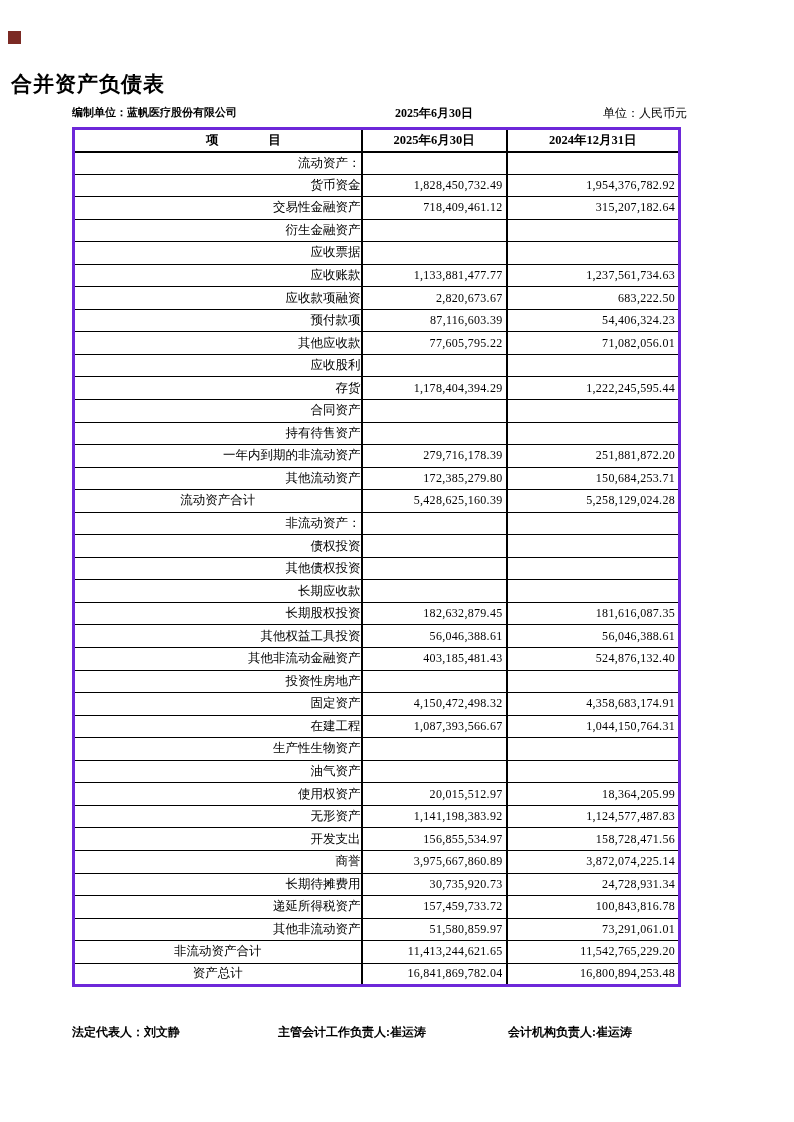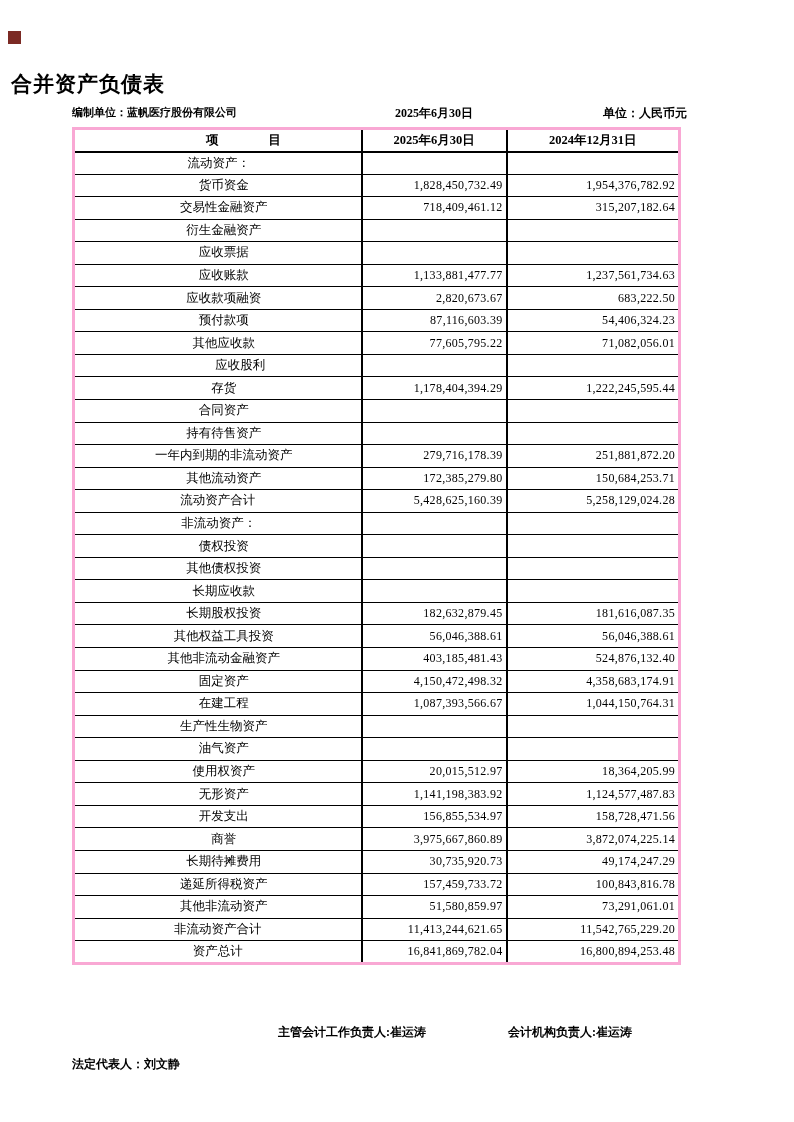--- a/index.html
+++ b/index.html
@@ -8,47 +8,47 @@
     font-family:"Liberation Serif","DejaVu Serif",serif;
     overflow:hidden;
   }
   .corner-mark{position:absolute;left:8px;top:31px;width:13px;height:13px;}
   .title{
     position:absolute;top:70px;left:11px;width:100%;text-align:left;
     font-size:21px;font-weight:bold;letter-spacing:1px;
   }
   .info-left{position:absolute;top:105px;left:72px;font-size:11px;font-weight:bold;}
   .info-date{position:absolute;top:105px;left:360px;width:148px;text-align:center;font-size:12px;font-weight:bold;}
-  .info-unit{position:absolute;top:105px;right:107px;font-size:12px;font-weight:bold;}
+  .info-unit{position:absolute;top:105px;right:107px;font-size:12px;font-weight:normal;}
 
   table.bs-table{
     position:absolute;top:127px;left:72px;width:606px;
     border-collapse:collapse;table-layout:fixed;
-    border:3px solid #f9a8d4;font-size:12.5px;
+    border:3px solid #6d28d9;font-size:12.5px;
   }
   .bs-table th,.bs-table td{
     border-left:2.5px solid #000;border-right:2.5px solid #000;
     border-top:1.5px solid #000;border-bottom:1.5px solid #000;
     padding:0;overflow:hidden;white-space:nowrap;
   }
   .bs-table thead tr{height:23px;}
   .bs-table thead th{border-bottom:2.5px solid #000;font-weight:bold;}
   .bs-table tbody tr{height:22.55px;}
   th.h-item{text-align:left;padding-left:131px;}
   th.h-col{text-align:center;}
   td.c-num{text-align:right;padding-right:3px;font-size:12px;letter-spacing:0.3px;}
-  td.c-label{text-align:center;}
+  td.c-label{text-align:right;}
   td.c-label.section{padding-left:2px;}
   td.c-label.item{padding-left:12px;}
   td.c-label.sub1{padding-left:19px;}
   td.c-label.sub2{padding-left:45px;}
   td.c-label.total{text-align:center;}
 
   .footer-sign{position:absolute;top:1024px;font-size:12px;font-weight:bold;}
-  .sign-legal{left:72px;margin-top:32px;}
+  .sign-legal{left:72px;}
   .sign-chief{left:278px;}
   .sign-agency{left:508px;}
 </style>
 </head>
 <body>
 
 <div class="corner-mark" style="background: rgb(123, 42, 36);"></div>
 
 <div class="title">合并资产负债表</div>
 
@@ -179,20 +179,25 @@
         <td class="c-label item">其他权益工具投资</td>
         <td class="c-num">56,046,388.61</td>
         <td class="c-num">56,046,388.61</td>
       </tr>
       <tr>
         <td class="c-label item">其他非流动金融资产</td>
         <td class="c-num">403,185,481.43</td>
         <td class="c-num">524,876,132.40</td>
       </tr>
       <tr>
+        <td class="c-label item">投资性房地产</td>
+        <td class="c-num"></td>
+        <td class="c-num"></td>
+      </tr>
+      <tr>
         <td class="c-label item">固定资产</td>
         <td class="c-num">4,150,472,498.32</td>
         <td class="c-num">4,358,683,174.91</td>
       </tr>
       <tr>
         <td class="c-label item">在建工程</td>
         <td class="c-num">1,087,393,566.67</td>
         <td class="c-num">1,044,150,764.31</td>
       </tr>
       <tr>
@@ -221,21 +226,21 @@
         <td class="c-num">158,728,471.56</td>
       </tr>
       <tr>
         <td class="c-label item">商誉</td>
         <td class="c-num">3,975,667,860.89</td>
         <td class="c-num">3,872,074,225.14</td>
       </tr>
       <tr>
         <td class="c-label item">长期待摊费用</td>
         <td class="c-num">30,735,920.73</td>
-        <td class="c-num">49,174,247.29</td>
+        <td class="c-num">24,728,931.34</td>
       </tr>
       <tr>
         <td class="c-label item">递延所得税资产</td>
         <td class="c-num">157,459,733.72</td>
         <td class="c-num">100,843,816.78</td>
       </tr>
       <tr>
         <td class="c-label item">其他非流动资产</td>
         <td class="c-num">51,580,859.97</td>
         <td class="c-num">73,291,061.01</td>

